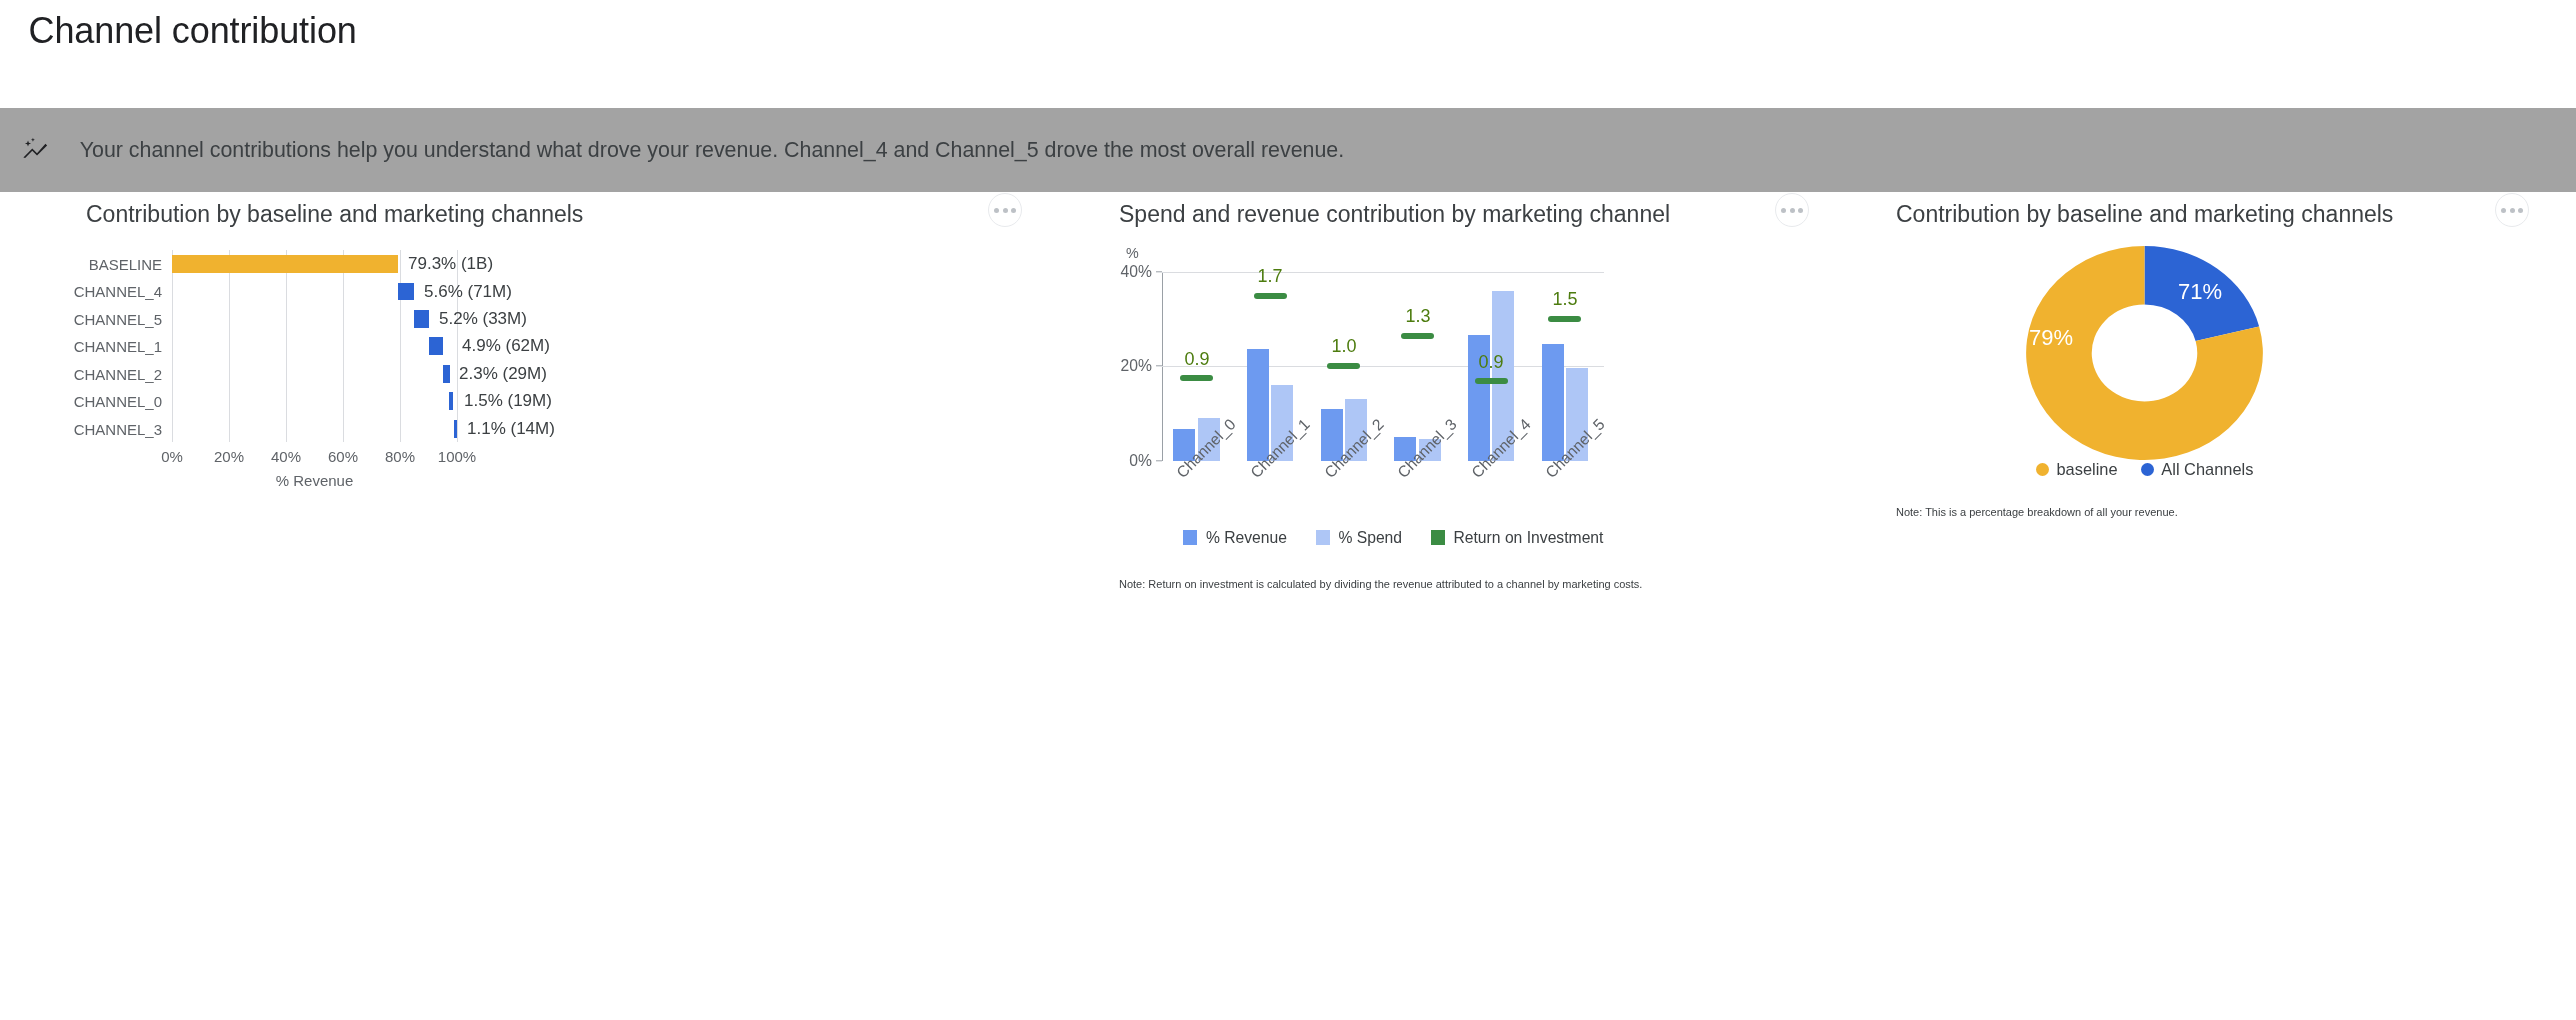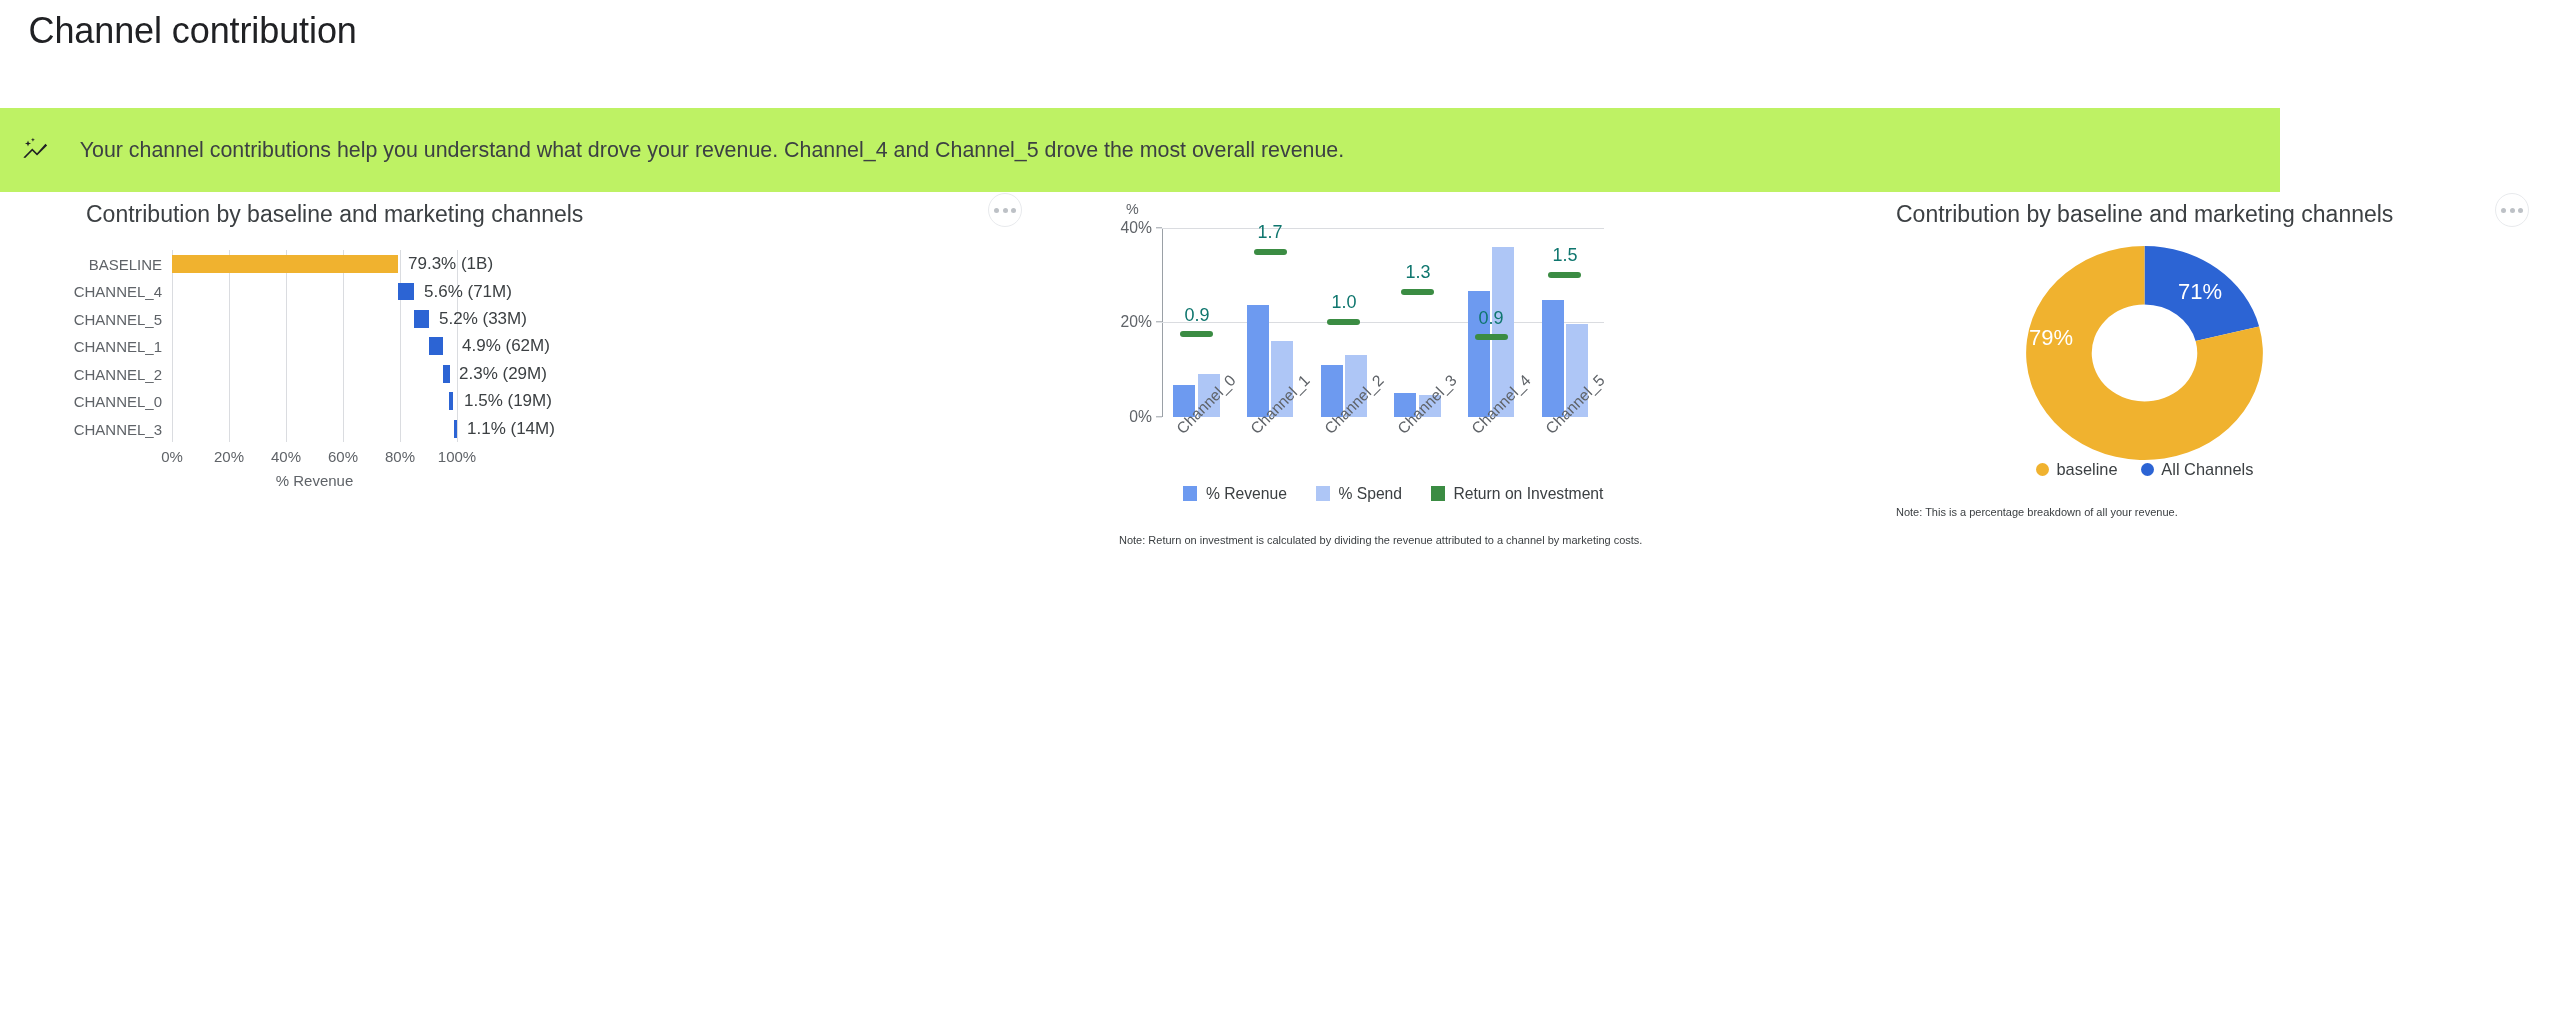--- a/index.html
+++ b/index.html
@@ -18,22 +18,22 @@
     font-size: 36px;
     font-weight: 400;
     color: #202124;
     letter-spacing: -0.1px;
   }
 
   
   .insight-banner {
     position: absolute;
     left: 0; top: 108px;
-    width: 2280px; height: 84px;
-    background: #bef264;
+    width: 2576px; height: 84px;
+    background: #a3a3a3;
     display: flex;
     align-items: center;
   }
   .insight-icon {
     margin-left: 15.7px;
     width: 40px; height: 40px;
     display: flex; align-items: center; justify-content: center;
     color: #202124;
   }
   .insight-text {
@@ -193,21 +193,21 @@
     transform: translateY(-50%);
   }
   .sc-bar { position: absolute; bottom: 0; }
   .sc-roi {
     position: absolute;
     height: 6.4px; border-radius: 3.6px;
     background: #3b8c43;
   }
   .sc-roi-label {
     position: absolute;
-    font-size: 18px; color: #0f766e;
+    font-size: 18px; color: #4d7c0f;
     transform: translateX(-50%);
     white-space: nowrap; line-height: 1;
   }
   .sc-xlabels {
     position: absolute;
     left: 43px; top: 220px;
     width: 442px; height: 64px;
   }
   .sc-xlabel {
     position: absolute;
@@ -345,20 +345,28 @@
           <div class="wf-tick" style="left: 114px;">40%</div>
           <div class="wf-tick" style="left: 171px;">60%</div>
           <div class="wf-tick" style="left: 228px;">80%</div>
           <div class="wf-tick" style="left: 285px;">100%</div>
         </div>
       <div class="wf-axis-title">% Revenue</div>
     </div>
   </div>
 
   <div class="card card-2">
+    <div class="card-head">
+      <div class="card-title">Spend and revenue contribution by marketing channel</div>
+      <div class="more-btn">
+        <span></span>
+        <span></span>
+        <span></span>
+      </div>
+    </div>
 
     <div id="spendchart">
       <div class="sc-unit">%</div>
       <div class="sc-plot" id="sc-plot">
           <div class="sc-axis-v"></div>
           <div class="sc-ytick" style="top: 189px;">0%</div>
           <div class="sc-ytick-mark" style="top: 189px;"></div>
           <div class="sc-grid" style="top: 94px;"></div>
           <div class="sc-ytick" style="top: 94px;">20%</div>
           <div class="sc-ytick-mark" style="top: 94px;"></div>

